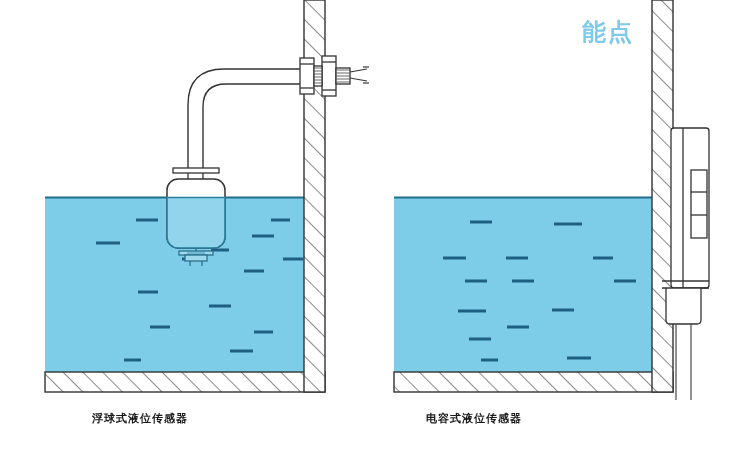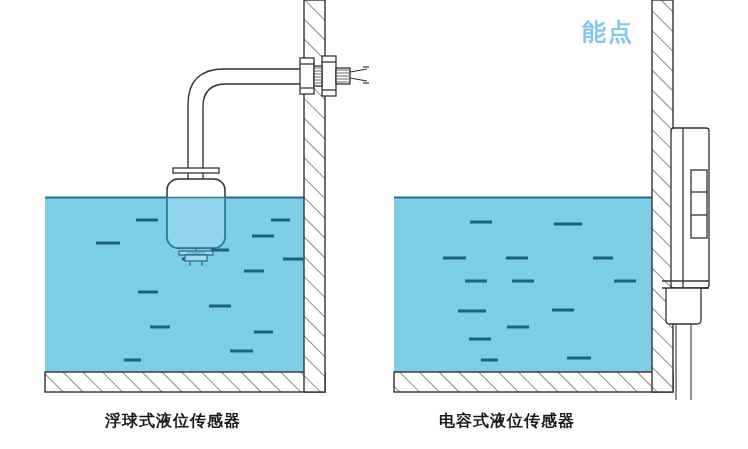--- a/index.html
+++ b/index.html
@@ -8,25 +8,24 @@
     background:#ffffff;
     font-family:"Liberation Sans","DejaVu Sans",sans-serif;
     overflow:hidden;
     position:relative;
   }
   #stage{position:absolute;left:7px;top:0;width:744px;height:449px;}
   svg.diagram{position:absolute;left:0;top:0;width:748px;height:449px;}
   .caption{
     position:absolute;
     font-weight:bold;
-    font-size:16px;
+    font-size:11px;
     color:#1a1a1a;
     letter-spacing:1px;
     white-space:nowrap;
-    margin-left:13px;
   }
   #caption-left{left:85px;top:411px;}
   #caption-right{left:419px;top:411px;font-family:Liberation Serif, serif;}
   #watermark{
     position:absolute;
     left:575px;top:16px;
     font-size:24px;
     font-weight:bold;
     color:#7fc9e9;
     letter-spacing:2px;

